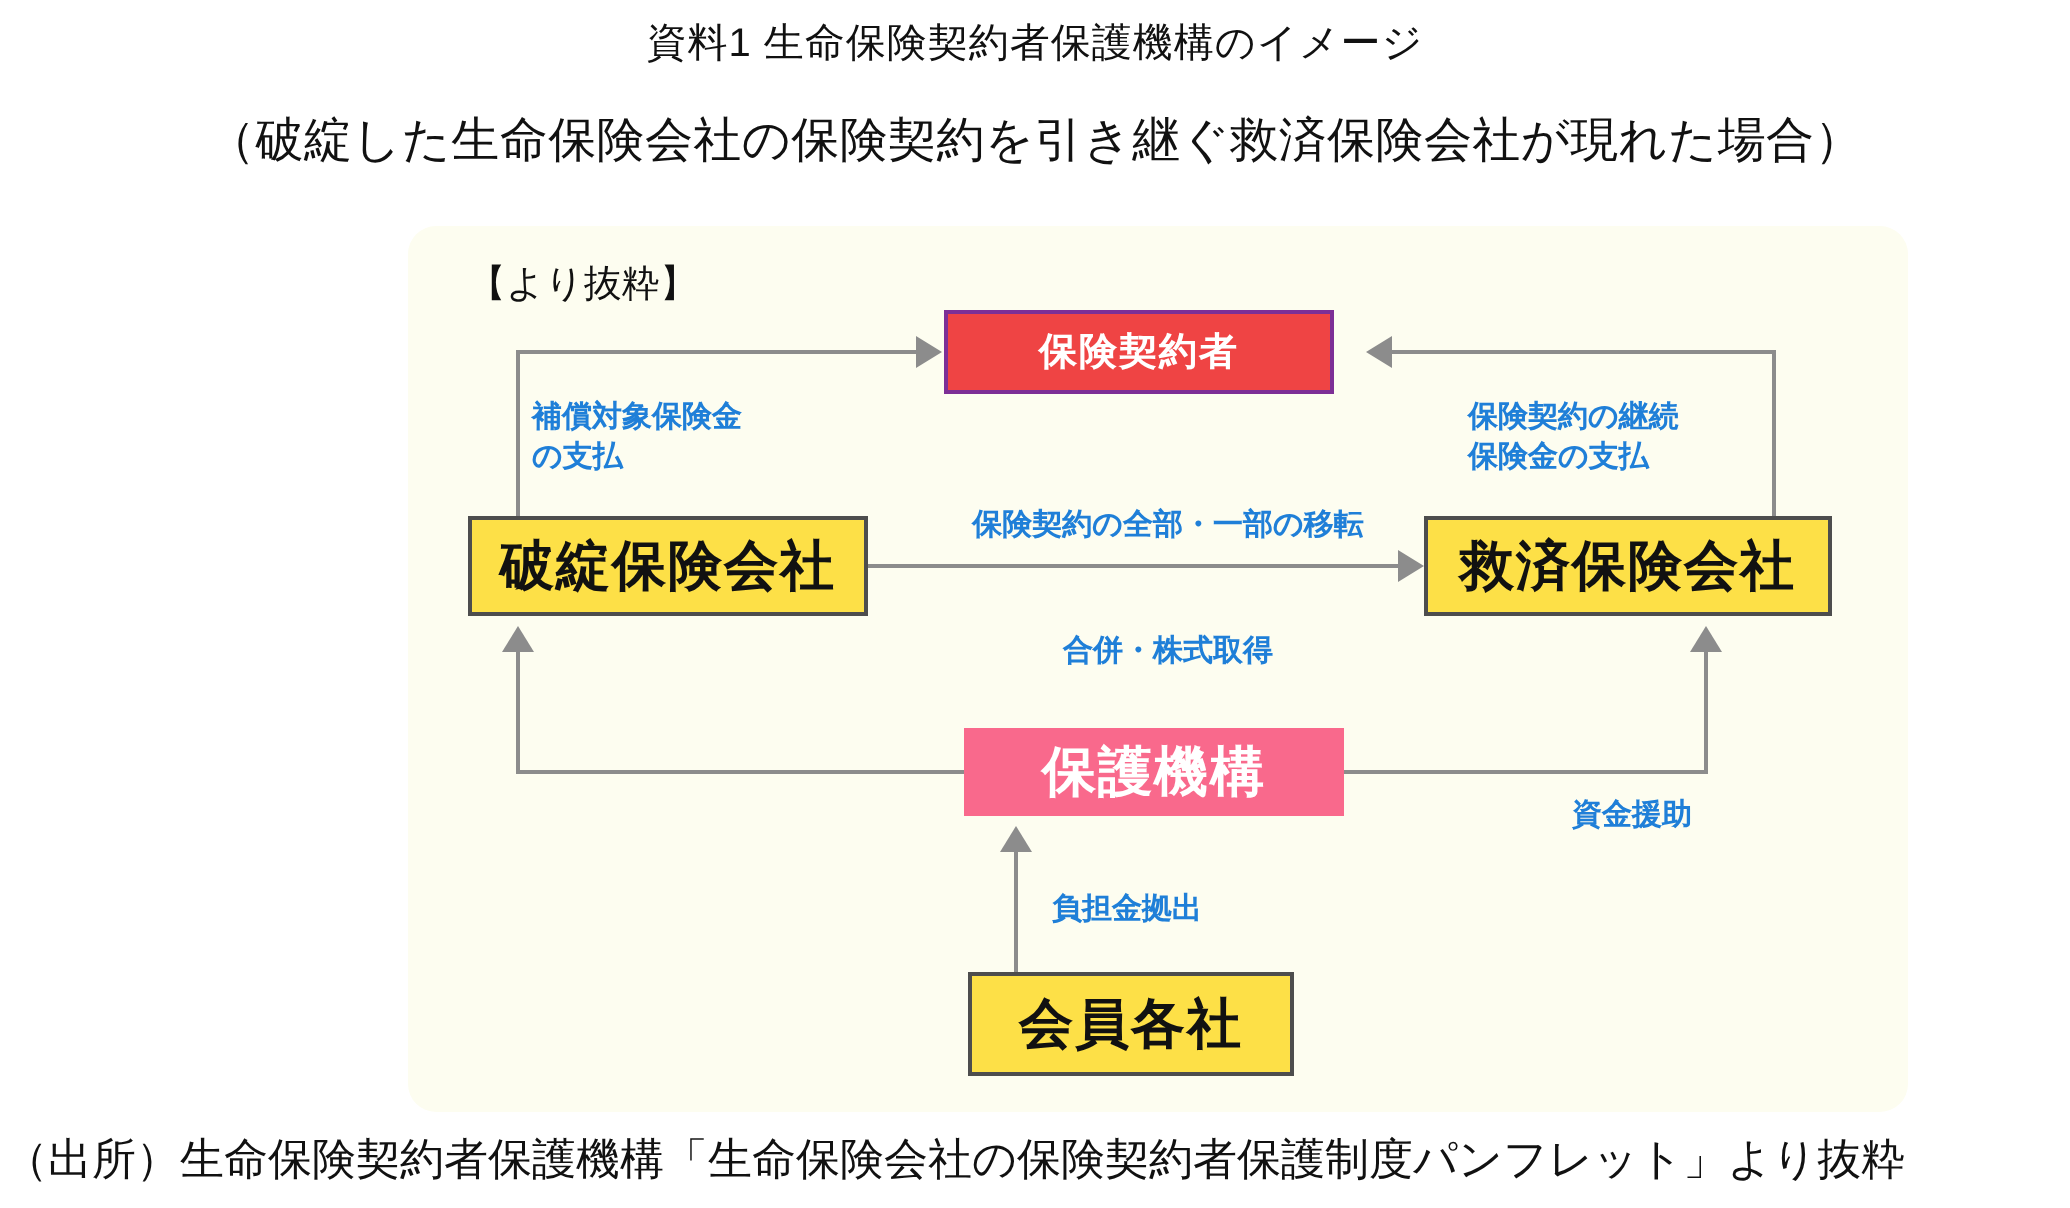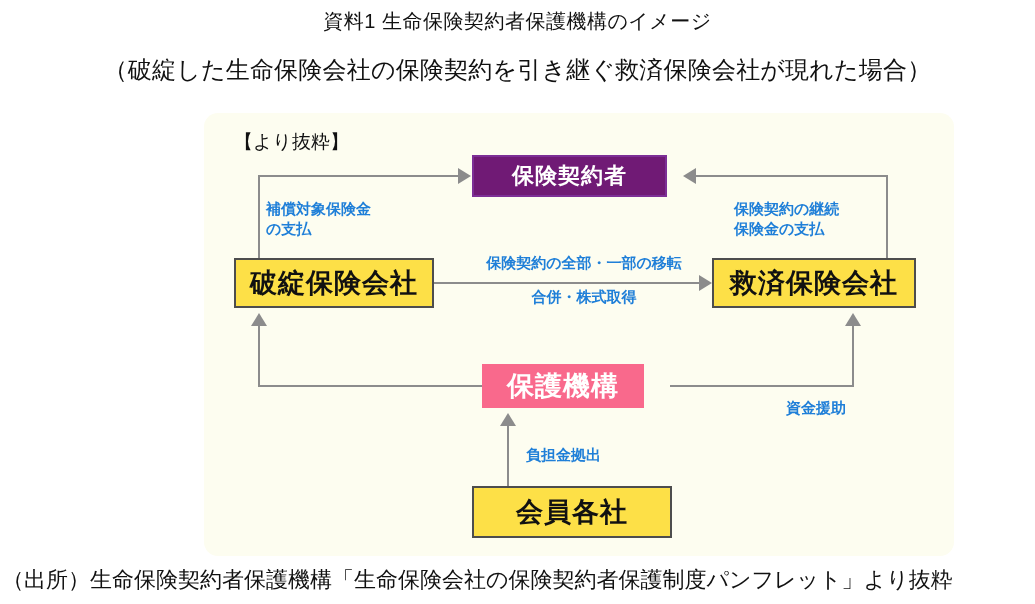--- a/index.html
+++ b/index.html
@@ -69,37 +69,37 @@
     letter-spacing: 1px;
     z-index: 4;
   }
   .node.plain {
     background: #fde047;
     border: 2px solid #4d4d4d;
     color: #111111;
     font-size: 27px;
   }
   .node.purple {
-    background: #701a75;
+    background: #ef4444;
     border: 2px solid #7d2f96;
     color: #ffffff;
-    font-size: 22px;
+    font-size: 19px;
   }
   .node.pink {
     background: #f9698c;
     border: 1px solid #f9698c;
     color: #ffffff;
     font-size: 27px;
   }
 
   #node-policyholder { left: 268px; top: 42px; width: 195px; height: 42px; }
   #node-failed       { left: 30px;  top: 145px; width: 200px; height: 50px; }
   #node-rescue       { left: 508px; top: 145px; width: 204px; height: 50px; }
-  #node-protection   { left: 278px; top: 251px; width: 162px; height: 44px; }
-  #node-members      { left: 268px; top: 373px; width: 200px; height: 52px; }
+  #node-protection   { left: 278px; top: 251px; width: 190px; height: 44px; }
+  #node-members      { left: 280px; top: 373px; width: 163px; height: 52px; }
 
   
   .ln {
     position: absolute;
     background: #8c8c8c;
     z-index: 1;
   }
   .ln.h { height: 2px; }
   .ln.v { width: 2px; }
 
@@ -134,21 +134,21 @@
     font-weight: bold;
     line-height: 1.35;
     white-space: nowrap;
     z-index: 5;
   }
   .elabel.center { text-align: center; }
 
   #lbl-comp-pay      { left: 62px;  top: 86px; }
   #lbl-continue      { left: 530px; top: 86px; }
   #lbl-transfer      { left: 250px; top: 140px; width: 260px; }
-  #lbl-merger        { left: 250px; top: 174px; width: 260px; }
+  #lbl-merger        { left: 250px; top: 203px; width: 260px; }
   #lbl-fund-support  { left: 30px;  top: 285px; }
   #lbl-fund-aid      { left: 582px; top: 285px; text-align: right; }
   #lbl-contribution  { left: 322px; top: 332px; }
 
   
   #source-line {
     position: absolute;
     left: 2px;
     top: 565px;
     font-size: 22px;

